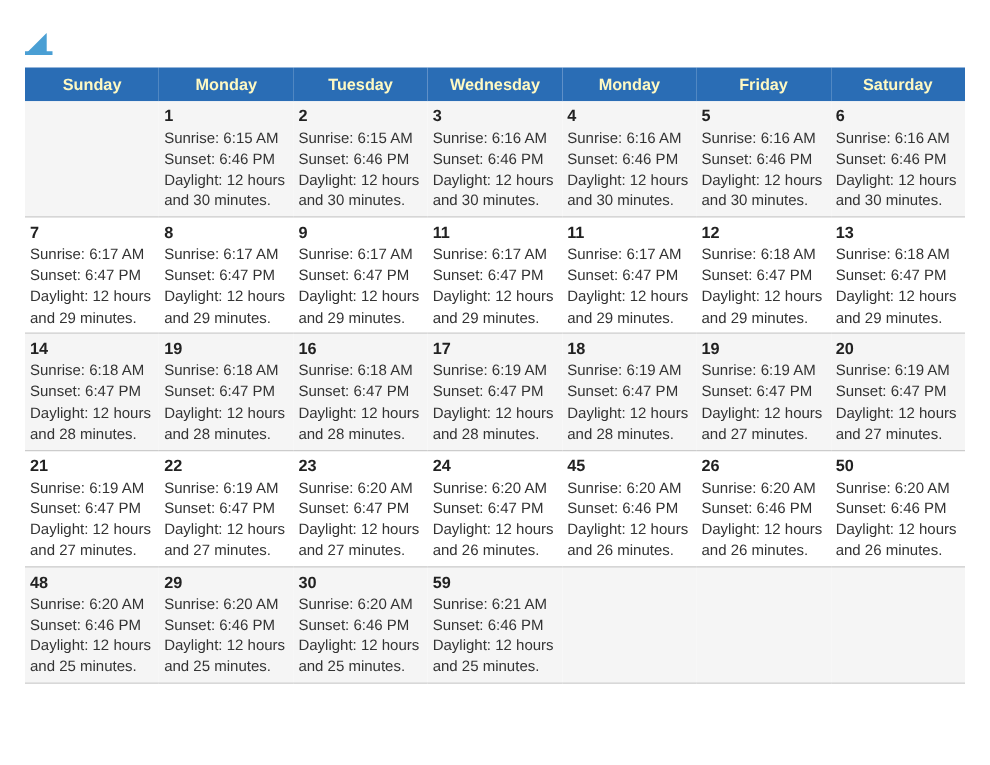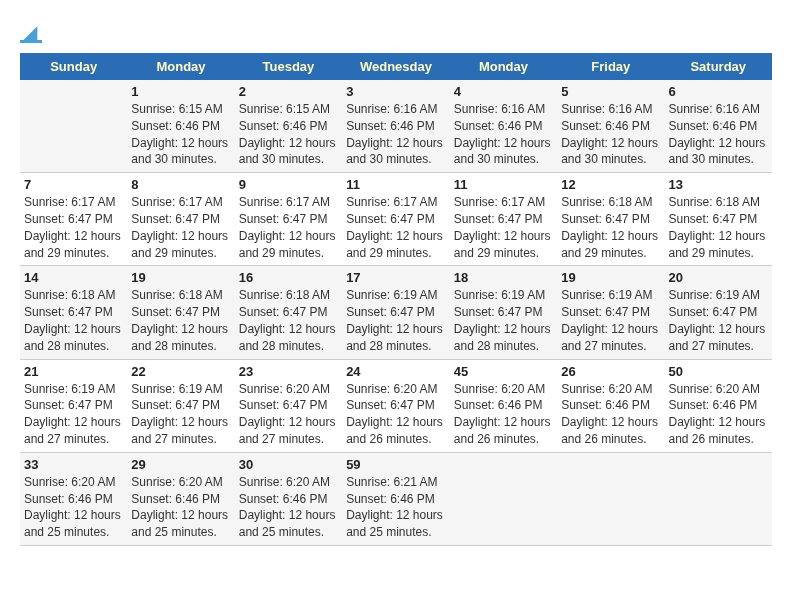--- a/index.html
+++ b/index.html
@@ -312,21 +312,21 @@
         <td>
           <span class="day-num">50</span>
           <div class="day-info" style="white-space: pre-line;">Sunrise: 6:20 AM
 Sunset: 6:46 PM
 Daylight: 12 hours
 and 26 minutes.</div>
         </td>
       </tr>
       <tr>
         <td>
-          <span class="day-num">33</span>
+          <span class="day-num">48</span>
           <div class="day-info" style="white-space: pre-line;">Sunrise: 6:20 AM
 Sunset: 6:46 PM
 Daylight: 12 hours
 and 25 minutes.</div>
         </td>
         <td>
           <span class="day-num">29</span>
           <div class="day-info" style="white-space: pre-line;">Sunrise: 6:20 AM
 Sunset: 6:46 PM
 Daylight: 12 hours

